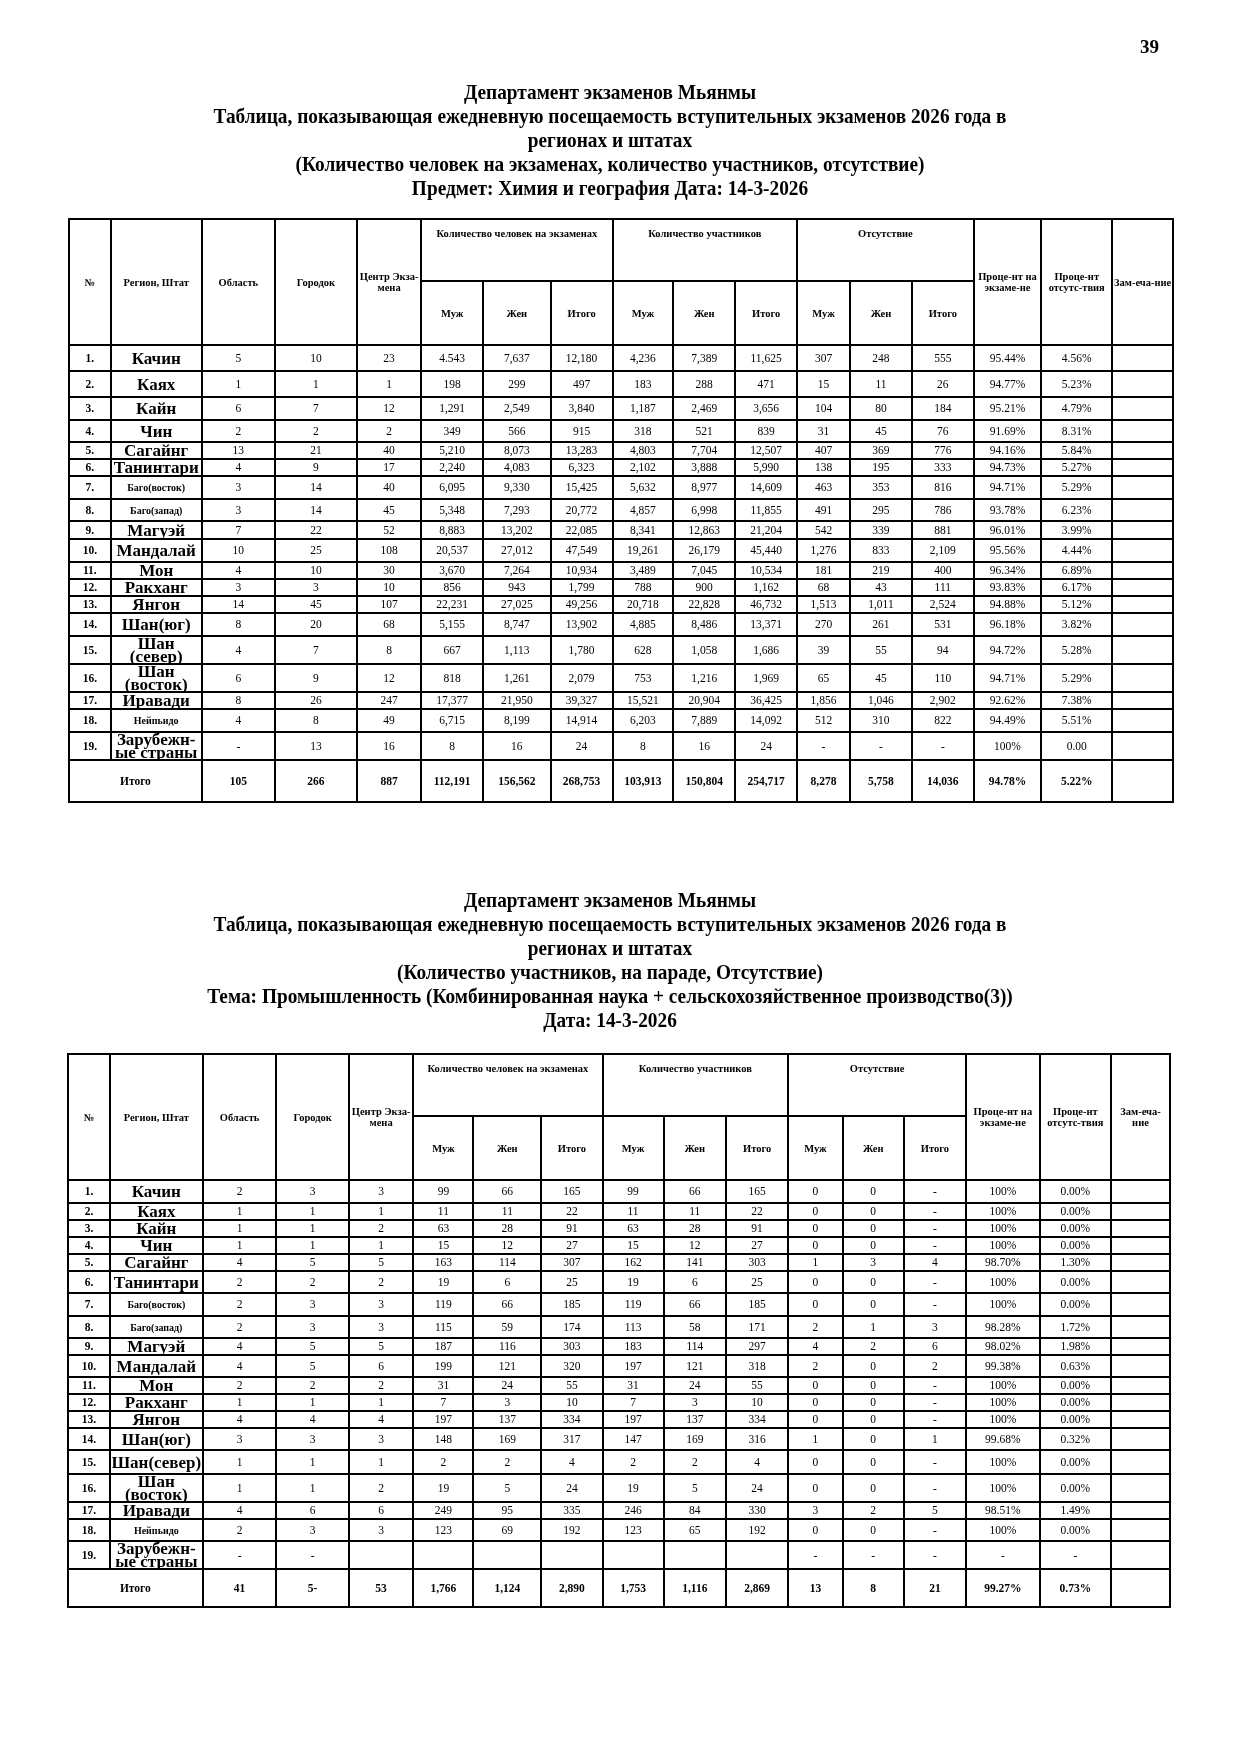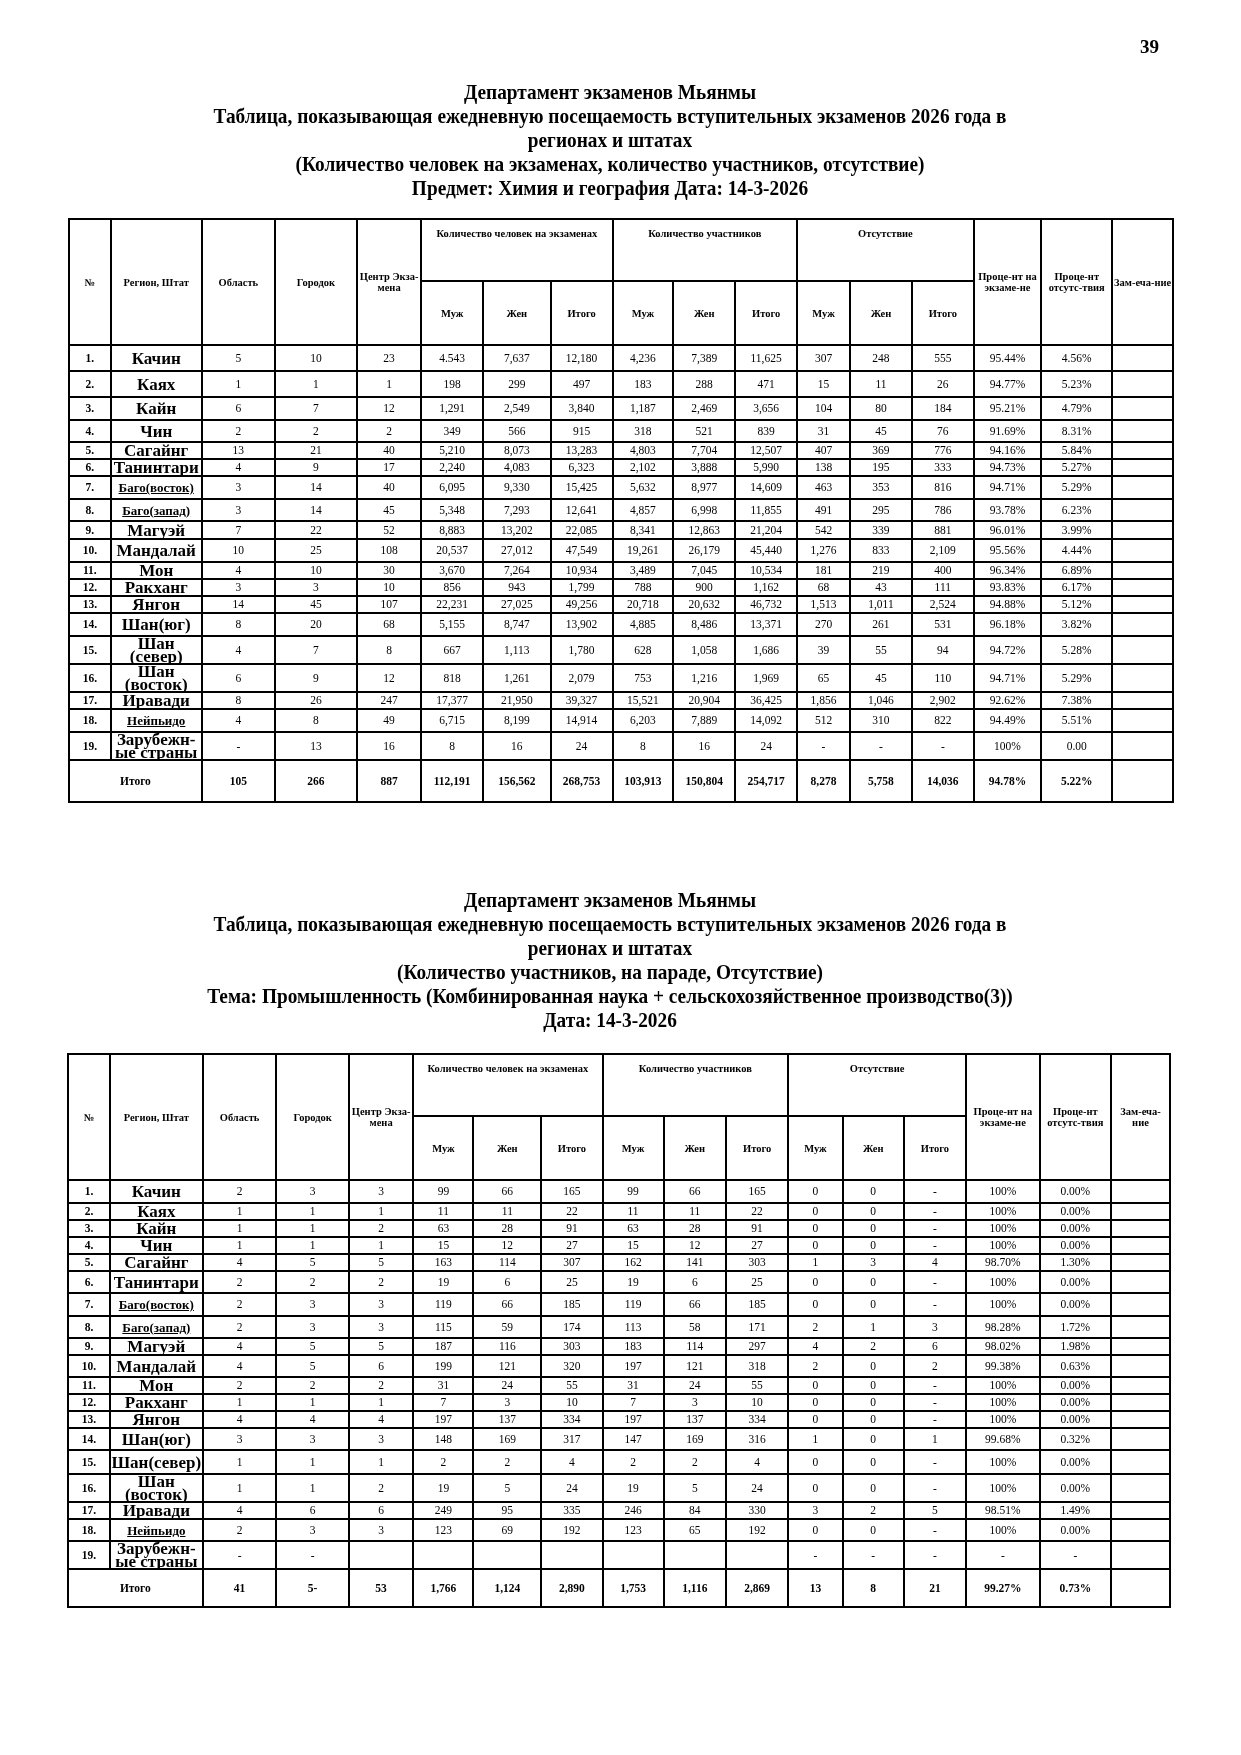--- a/index.html
+++ b/index.html
@@ -26,21 +26,21 @@
     table.att td, table.att th {
       border: 2px solid #000; text-align: center; vertical-align: middle;
       padding: 0; font-size: 11.5px; line-height: 13px; overflow: hidden;
     }
     table.att th { font-weight: bold; font-size: 10.5px; line-height: 11px; }
     table.att th.grp { vertical-align: top; padding-top: 8px; }
     table.att th.tall { vertical-align: middle; }
     table.att th.sub { padding-top: 0; }
     table.att td.num { font-weight: bold; font-size: 11.5px; }
     table.att td.reg { font-weight: bold; font-size: 17px; }
-    table.att td.reg.small { font-size: 13px; text-decoration: underline; }
+    table.att td.reg.small { font-size: 10px; }
     table.att tr.total td { font-weight: bold; font-size: 11.5px; }
 
     #table1 { left: 68px; top: 218px; width: 1106px; }
     #table2 { left: 67px; top: 1053px; width: 1104px; }
   </style>
 </head>
 <body>
 
 <div class="page-number">39</div>
 
@@ -233,21 +233,21 @@
         <td></td>
       </tr>
       <tr style="height: 22px;">
         <td class="num">8.</td>
         <td class="reg small">Баго(запад)</td>
         <td>3</td>
         <td>14</td>
         <td>45</td>
         <td>5,348</td>
         <td>7,293</td>
-        <td>12,641</td>
+        <td>20,772</td>
         <td>4,857</td>
         <td>6,998</td>
         <td>11,855</td>
         <td>491</td>
         <td>295</td>
         <td>786</td>
         <td>93.78%</td>
         <td>6.23%</td>
         <td></td>
       </tr>
@@ -330,21 +330,21 @@
       <tr style="height: 17px;">
         <td class="num">13.</td>
         <td class="reg">Янгон</td>
         <td>14</td>
         <td>45</td>
         <td>107</td>
         <td>22,231</td>
         <td>27,025</td>
         <td>49,256</td>
         <td>20,718</td>
-        <td>20,632</td>
+        <td>22,828</td>
         <td>46,732</td>
         <td>1,513</td>
         <td>1,011</td>
         <td>2,524</td>
         <td>94.88%</td>
         <td>5.12%</td>
         <td></td>
       </tr>
       <tr style="height: 23px;">
         <td class="num">14.</td>

